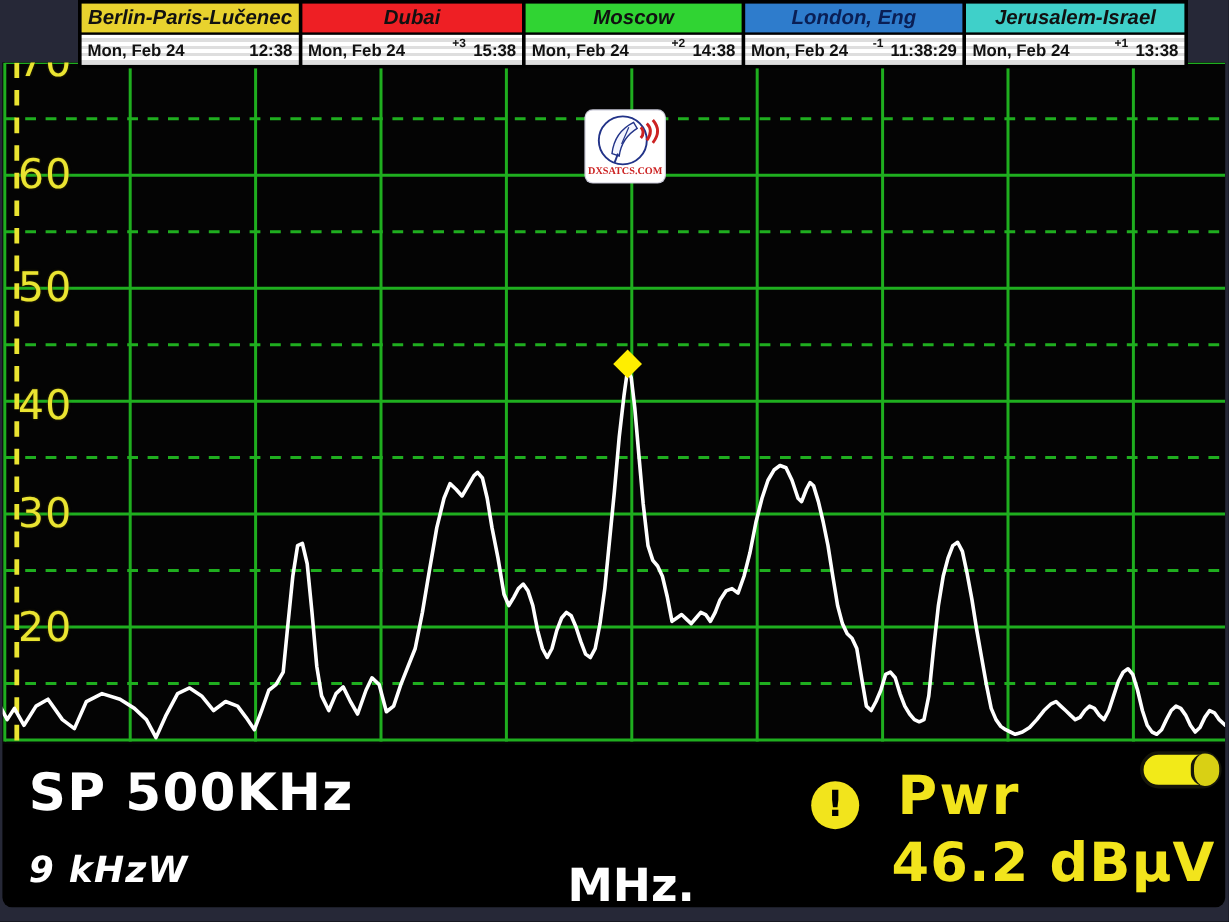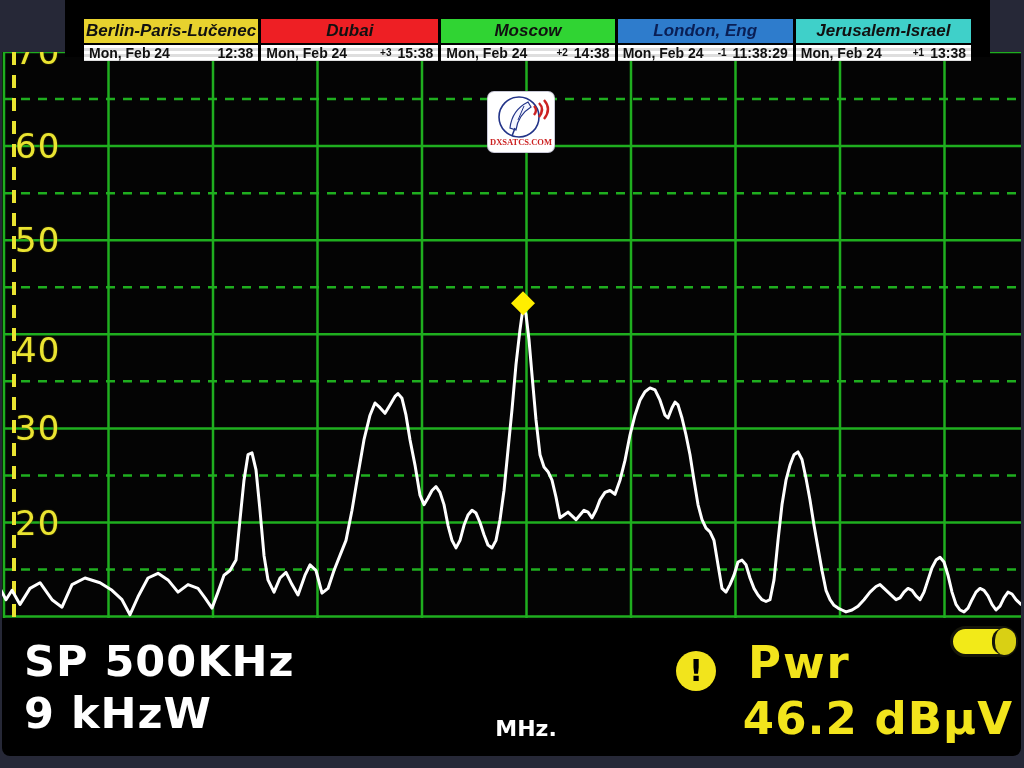--- a/index.html
+++ b/index.html
@@ -4,21 +4,21 @@
 <style>
   html,body{margin:0;padding:0;}
   body{
     width:1024px;height:768px;position:relative;overflow:hidden;
     background:#262837;
     font-family:"Liberation Sans", sans-serif;
   }
   
   .clock-bar{
     position:absolute;left:65px;top:0;width:925px;height:57px;
-    background:#000;box-sizing:border-box;padding:19px;
+    background:#000;box-sizing:border-box;padding:3px;
     display:flex;gap:3px;z-index:10;
   }
   .clock-col{display:flex;flex-direction:column;gap:2px;}
   .clock-col:nth-child(1){width:184px;}
   .clock-col:nth-child(2){width:187px;}
   .clock-col:nth-child(3){width:183px;}
   .clock-col:nth-child(4){width:185px;}
   .clock-col:nth-child(5){width:185px;}
   .clock-header{
     height:24px;line-height:24px;text-align:center;
@@ -55,31 +55,31 @@
   
   .bottom-bar{
     position:absolute;left:2px;top:620px;width:1019px;height:136px;
     background:#000;z-index:10;border-radius:0 0 8px 8px;
     font-family:"DejaVu Sans", sans-serif;font-weight:bold;
   }
   .sp{
     position:absolute;left:22px;top:16px;color:#fff;font-size:43px;letter-spacing:1px;white-space:nowrap;
   }
   .rbw{
-    position:absolute;left:22px;top:68px;color:#fff;font-size:43px;letter-spacing:1px;white-space:nowrap;
+    position:absolute;left:22px;top:88px;color:#fff;font-size:30px;letter-spacing:1px;white-space:nowrap;font-style:italic;
   }
   .freq-box{
     position:absolute;left:386px;top:4px;width:276px;height:85px;
     background:#2222aa;border-radius:5px;
     display:flex;align-items:center;justify-content:center;
   }
   .freq-box span{color:#fff;font-size:53px;letter-spacing:1px;white-space:nowrap;}
   .mhz{
     position:absolute;left:386px;top:96px;width:276px;text-align:center;
-    color:#fff;font-size:22px;white-space:nowrap;
+    color:#fff;font-size:38px;white-space:nowrap;
   }
   .alert{
     position:absolute;left:674px;top:31px;width:40px;height:40px;border-radius:50%;
     background:#f2e41c;display:flex;align-items:center;justify-content:center;
   }
   .alert span{color:#000;font-size:30px;font-weight:bold;line-height:40px;}
   .pwr{
     position:absolute;left:746px;top:16px;color:#f2e41c;font-size:45px;letter-spacing:2px;white-space:nowrap;
   }
   .pwrval{
@@ -166,21 +166,21 @@
       <line x1="4" y1="475.45" x2="1021" y2="475.45" stroke="#1fae1f" stroke-width="2.5" stroke-dasharray="9 8"></line>
       <line x1="4" y1="569.55" x2="1021" y2="569.55" stroke="#1fae1f" stroke-width="2.5" stroke-dasharray="9 8"></line>
       <line x1="14" y1="52" x2="14" y2="618" stroke="#eae431" stroke-width="4" stroke-dasharray="13 10"></line>
       <polyline points="0,588.4 6,599.7 12,590.3 20,604.4 30,588.4 40,582.7 52,599.7 62,607.2 72,584.6 85,578.0 100,582.7 112,590.3 122,599.7 130,614.7 138,596.8 148,578.0 158,573.3 168,579.9 178,592.1 188,584.6 198,588.4 205,597.8 212,608.1 218,592.1 224,575.2 230,570.5 236,560.1 240,519.7 244,480.2 248,454.7 252,452.9 256,469.8 260,510.3 264,555.4 268,579.9 274,592.1 280,578.0 286,572.4 292,584.6 298,595.0 305,575.2 310,564.8 316,570.5 322,593.1 328,588.4 334,570.5 340,555.4 346,540.4 352,510.3 358,474.5 364,439.7 370,415.2 375,403.0 380,407.7 385,413.3 390,404.9 395,396.4 398,393.6 402,398.3 406,415.2 410,439.7 415,465.1 420,495.2 424,504.6 428,498.0 432,490.5 436,486.7 440,492.4 444,504.6 448,525.3 452,540.4 456,547.9 460,540.4 464,525.3 468,515.0 472,510.3 476,513.1 480,522.5 484,534.7 488,545.1 492,547.9 496,540.4 500,519.7 504,490.5 508,450.0 512,409.6 516,364.4 520,329.6 523,308.0 526,314.5 529,339.9 532,374.8 536,419.9 540,454.7 544,467.0 548,471.7 552,480.2 556,497.1 560,517.8 564,515.0 568,512.1 572,515.9 576,519.7 580,515.0 584,510.3 588,512.1 592,517.8 596,510.3 600,499.9 605,492.4 610,490.5 615,494.3 620,480.2 625,460.4 630,435.0 635,415.2 640,400.2 645,391.7 650,387.9 655,389.8 660,400.2 665,415.2 668,418.0 672,407.7 675,402.1 678,404.9 682,418.0 686,435.0 690,454.7 694,480.2 698,504.6 702,519.7 706,528.1 710,531.9 714,540.4 718,564.8 722,588.4 726,592.1 730,584.6 734,575.2 738,562.0 742,560.1 746,564.8 750,578.0 754,588.4 758,595.0 762,599.7 766,601.5 770,599.7 774,579.9 778,540.4 782,504.6 786,480.2 790,465.1 794,454.7 798,451.9 802,459.5 806,478.3 810,499.9 814,525.3 818,547.9 822,570.5 826,590.3 830,599.7 834,605.3 838,608.1 842,610.0 846,611.9 852,610.0 858,606.2 864,599.7 870,592.1 876,586.5 880,584.6 884,588.4 888,592.1 892,595.9 896,599.7 900,597.8 904,592.1 908,588.4 912,590.3 916,595.9 920,599.7 924,592.1 928,579.9 932,567.7 936,560.1 940,557.3 944,562.0 948,575.2 952,592.1 956,604.4 960,610.0 964,611.9 968,608.1 972,599.7 976,592.1 980,588.4 984,590.3 988,595.9 992,604.4 996,610.0 1000,606.2 1004,597.8 1008,592.1 1012,594.0 1016,599.7 1021,604.4" fill="none" stroke="#ffffff" stroke-width="3" stroke-linejoin="round" stroke-linecap="round"></polyline>
       <polygon points="523,291.24700000000007 535,303.24700000000007 523,315.24700000000007 511,303.24700000000007" fill="#ffee00"></polygon>
     </svg>
   <div id="ylabels">
       <div class="ytick" style="top: -20px;">70</div>
       <div class="ytick" style="top: 74.1px;">60</div>
       <div class="ytick" style="top: 168.2px;">50</div>
-      <div class="ytick" style="top: 278px;">40</div>
+      <div class="ytick" style="top: 266px;">40</div>
       <div class="ytick" style="top: 356.4px;">30</div>
       <div class="ytick" style="top: 450.5px;">20</div>
     </div>
 </div>
 
 <div class="logo">
   <svg width="66" height="60" viewBox="0 0 66 60">
     <circle cx="31" cy="25" r="20" fill="none" stroke="#223388" stroke-width="1.6"></circle>
     <path d="M22 36 Q24 18 40 10 L43 15 Q30 23 28 38 Z" fill="#f4f6ff" stroke="#223388" stroke-width="1.2"></path>
     <line x1="27" y1="36" x2="24" y2="44" stroke="#223388" stroke-width="1.6"></line>

